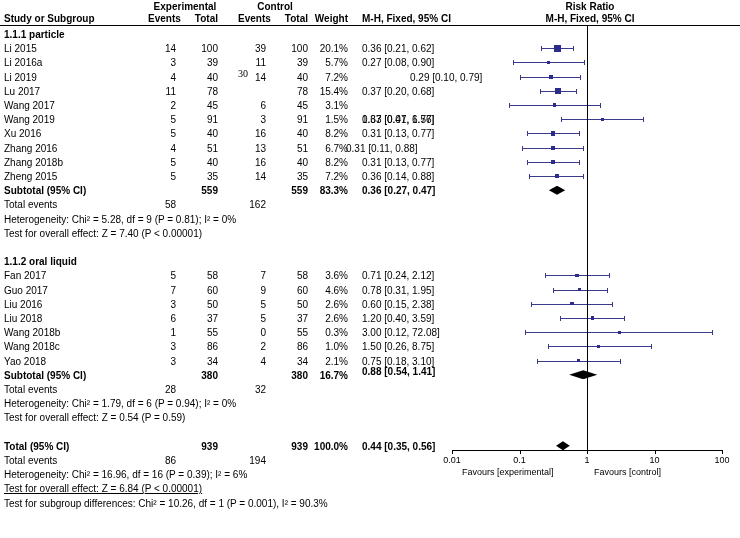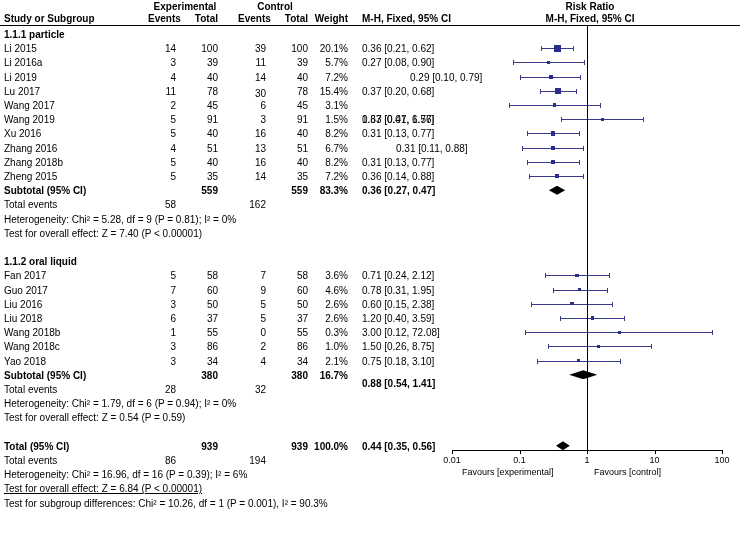--- a/index.html
+++ b/index.html
@@ -84,21 +84,21 @@
       <div class="cell c-study" style="top:71.60000000000001px;left:4px;">Li 2019</div>
       <div class="cell c-ev1" style="top:71.60000000000001px;left:148px;width:28px;text-align:right;">4</div>
       <div class="cell c-tot1" style="top:71.60000000000001px;left:190px;width:28px;text-align:right;">40</div>
       <div class="cell c-ev2" style="top:71.60000000000001px;left:238px;width:28px;text-align:right;">14</div>
       <div class="cell c-tot2" style="top:71.60000000000001px;left:280px;width:28px;text-align:right;">40</div>
       <div class="cell c-wt" style="top:71.60000000000001px;left:300px;width:48px;text-align:right;">7.2%</div>
       <div class="cell c-rr" style="top:71.60000000000001px;left:362px;margin-left:48px;">0.29 [0.10, 0.79]</div>
       <div class="cell c-study" style="top:85.80000000000001px;left:4px;">Lu 2017</div>
       <div class="cell c-ev1" style="top:85.80000000000001px;left:148px;width:28px;text-align:right;">11</div>
       <div class="cell c-tot1" style="top:85.80000000000001px;left:190px;width:28px;text-align:right;">78</div>
-      <div class="cell c-ev2" style="top:88px;left:238px;width:28px;text-align:right;">30</div>
+      <div class="cell c-ev2" style="top:68px;left:238px;width:28px;text-align:left;font-family:Liberation Serif, serif;">30</div>
       <div class="cell c-tot2" style="top:85.80000000000001px;left:280px;width:28px;text-align:right;">78</div>
       <div class="cell c-wt" style="top:85.80000000000001px;left:300px;width:48px;text-align:right;">15.4%</div>
       <div class="cell c-rr" style="top:85.80000000000001px;left:362px;">0.37 [0.20, 0.68]</div>
       <div class="cell c-study" style="top:100.00000000000001px;left:4px;">Wang 2017</div>
       <div class="cell c-ev1" style="top:100.00000000000001px;left:148px;width:28px;text-align:right;">2</div>
       <div class="cell c-tot1" style="top:100.00000000000001px;left:190px;width:28px;text-align:right;">45</div>
       <div class="cell c-ev2" style="top:100.00000000000001px;left:238px;width:28px;text-align:right;">6</div>
       <div class="cell c-tot2" style="top:100.00000000000001px;left:280px;width:28px;text-align:right;">45</div>
       <div class="cell c-wt" style="top:100.00000000000001px;left:300px;width:48px;text-align:right;">3.1%</div>
       <div class="cell c-rr" style="top:114px;left:362px;">0.33 [0.07, 1.56]</div>
@@ -115,21 +115,21 @@
       <div class="cell c-ev2" style="top:128.4px;left:238px;width:28px;text-align:right;">16</div>
       <div class="cell c-tot2" style="top:128.4px;left:280px;width:28px;text-align:right;">40</div>
       <div class="cell c-wt" style="top:128.4px;left:300px;width:48px;text-align:right;">8.2%</div>
       <div class="cell c-rr" style="top:128.4px;left:362px;">0.31 [0.13, 0.77]</div>
       <div class="cell c-study" style="top:142.6px;left:4px;">Zhang 2016</div>
       <div class="cell c-ev1" style="top:142.6px;left:148px;width:28px;text-align:right;">4</div>
       <div class="cell c-tot1" style="top:142.6px;left:190px;width:28px;text-align:right;">51</div>
       <div class="cell c-ev2" style="top:142.6px;left:238px;width:28px;text-align:right;">13</div>
       <div class="cell c-tot2" style="top:142.6px;left:280px;width:28px;text-align:right;">51</div>
       <div class="cell c-wt" style="top:142.6px;left:300px;width:48px;text-align:right;">6.7%</div>
-      <div class="cell c-rr" style="top:142.6px;left:382px;padding-left:14px;">0.31 [0.11, 0.88]</div>
+      <div class="cell c-rr" style="top:142.6px;left:346px;">0.31 [0.11, 0.88]</div>
       <div class="cell c-study" style="top:156.79999999999998px;left:4px;">Zhang 2018b</div>
       <div class="cell c-ev1" style="top:156.79999999999998px;left:148px;width:28px;text-align:right;">5</div>
       <div class="cell c-tot1" style="top:156.79999999999998px;left:190px;width:28px;text-align:right;">40</div>
       <div class="cell c-ev2" style="top:156.79999999999998px;left:238px;width:28px;text-align:right;">16</div>
       <div class="cell c-tot2" style="top:156.79999999999998px;left:280px;width:28px;text-align:right;">40</div>
       <div class="cell c-wt" style="top:156.79999999999998px;left:300px;width:48px;text-align:right;">8.2%</div>
       <div class="cell c-rr" style="top:156.79999999999998px;left:362px;">0.31 [0.13, 0.77]</div>
       <div class="cell c-study" style="top:170.99999999999997px;left:4px;">Zheng 2015</div>
       <div class="cell c-ev1" style="top:170.99999999999997px;left:148px;width:28px;text-align:right;">5</div>
       <div class="cell c-tot1" style="top:170.99999999999997px;left:190px;width:28px;text-align:right;">35</div>
@@ -194,21 +194,21 @@
       <div class="cell c-ev1" style="top:355.59999999999985px;left:148px;width:28px;text-align:right;">3</div>
       <div class="cell c-tot1" style="top:355.59999999999985px;left:190px;width:28px;text-align:right;">34</div>
       <div class="cell c-ev2" style="top:355.59999999999985px;left:238px;width:28px;text-align:right;">4</div>
       <div class="cell c-tot2" style="top:355.59999999999985px;left:280px;width:28px;text-align:right;">34</div>
       <div class="cell c-wt" style="top:355.59999999999985px;left:300px;width:48px;text-align:right;">2.1%</div>
       <div class="cell c-rr" style="top:355.59999999999985px;left:362px;">0.75 [0.18, 3.10]</div>
       <div class="cell c-study b" style="top:369.79999999999984px;left:4px;">Subtotal (95% CI)</div>
       <div class="cell c-tot1 b" style="top:369.79999999999984px;left:190px;width:28px;text-align:right;">380</div>
       <div class="cell c-tot2 b" style="top:369.79999999999984px;left:280px;width:28px;text-align:right;">380</div>
       <div class="cell c-wt b" style="top:369.79999999999984px;left:300px;width:48px;text-align:right;">16.7%</div>
-      <div class="cell c-rr b" style="top:378px;left:362px;">0.88 [0.54, 1.41]</div>
+      <div class="cell c-rr b" style="top:366px;left:362px;">0.88 [0.54, 1.41]</div>
       <div class="cell " style="top:383.99999999999983px;left:4px;">Total events</div>
       <div class="cell " style="top:383.99999999999983px;left:148px;width:28px;text-align:right;">28</div>
       <div class="cell " style="top:383.99999999999983px;left:238px;width:28px;text-align:right;">32</div>
       <div class="cell " style="top:398.1999999999998px;left:4px;">Heterogeneity: Chi² = 1.79, df = 6 (P = 0.94); I² = 0%</div>
       <div class="cell " style="top:412.3999999999998px;left:4px;">Test for overall effect: Z = 0.54 (P = 0.59)</div>
       <div class="cell c-study b" style="top:440.7999999999998px;left:4px;">Total (95% CI)</div>
       <div class="cell c-tot1 b" style="top:440.7999999999998px;left:190px;width:28px;text-align:right;">939</div>
       <div class="cell c-tot2 b" style="top:440.7999999999998px;left:280px;width:28px;text-align:right;">939</div>
       <div class="cell c-wt b" style="top:440.7999999999998px;left:300px;width:48px;text-align:right;">100.0%</div>
       <div class="cell c-rr b" style="top:440.7999999999998px;left:362px;">0.44 [0.35, 0.56]</div>

